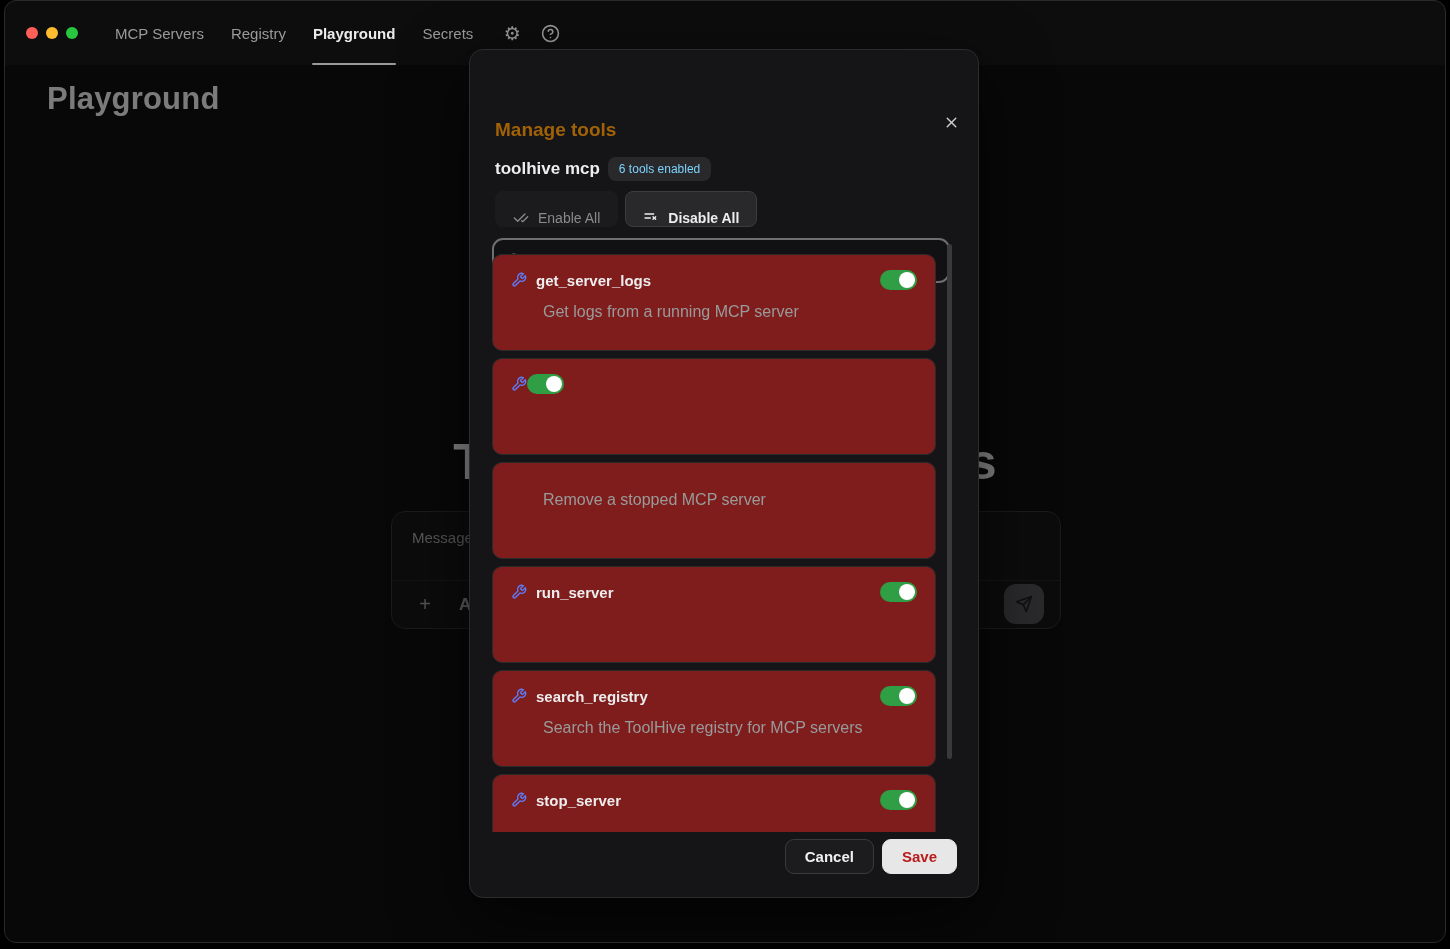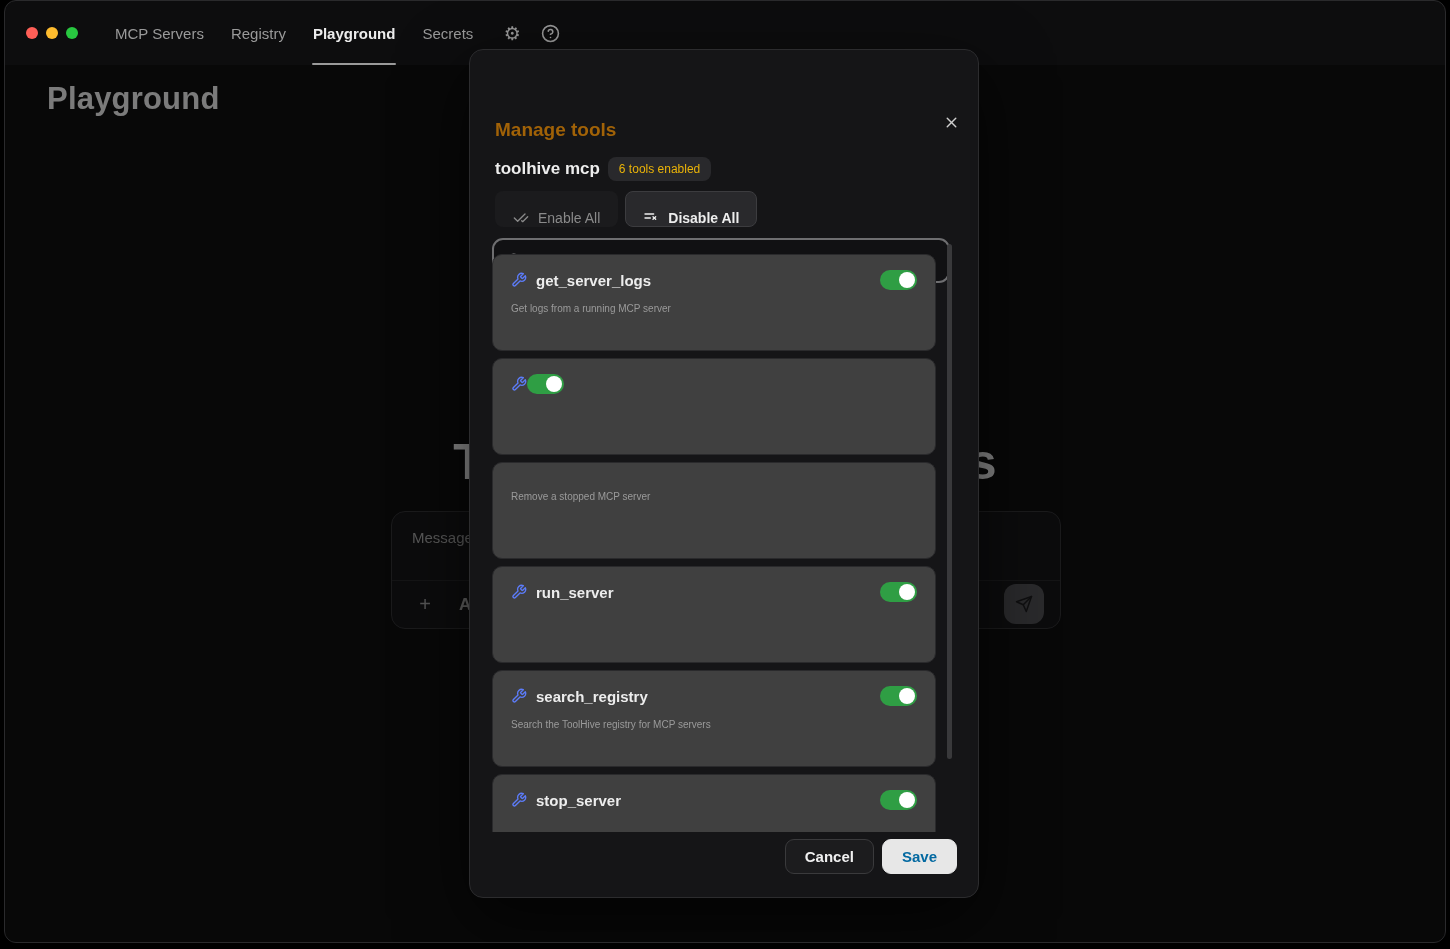--- a/index.html
+++ b/index.html
@@ -56,60 +56,60 @@
             background:#151517; border:1px solid #2c2c2e; border-radius:14px;
             box-shadow:0 24px 70px rgba(0,0,0,.65); }
   .dlg-close { position:absolute; top:60px; right:13px; top:60px; width:28px; height:28px;
                display:flex; align-items:center; justify-content:center; color:#cfcfcf; }
   .dlg-close { top:58px; }
   .dlg-title { position:absolute; left:25px; top:69px; font-size:19px;
                font-weight:700; color:#a16207; }
   .dlg-server-row { position:absolute; left:25px; top:107px; display:flex;
                     align-items:center; gap:8px; }
   .dlg-server-name { font-size:17px; font-weight:700; color:#ededed; }
-  .dlg-badge { background:#29292c; color:#eab308; font-size:12px; padding:5px 11px;
+  .dlg-badge { background:#29292c; color:#7dd3fc; font-size:12px; padding:5px 11px;
                border-radius:8px; white-space:nowrap; }
   .dlg-actions { position:absolute; left:25px; top:141px; display:flex; gap:7px; }
   .btn { display:flex; align-items:flex-end; gap:9px; height:36px; padding:0 17px;
          border-radius:8px; font-size:14px; border:1px solid transparent; }
   .btn-enable { background:#1b1b1d; color:#8a8a8a; }
   .btn-disable { background:#29292c; color:#ededed; border-color:#3c3c3f; font-weight:700; }
 
   .search-wrap { position:absolute; left:22px; top:142px; width:458px; height:45px;
                  border:2px solid #6e6e70; border-radius:11px; background:#111113;
                  display:flex; align-items:center; padding:0 12px; gap:9px; }
   .search-wrap svg { color:#9a9a9a; flex:none; }
   .search-input { flex:1; background:transparent; border:none; outline:none;
                   color:#e5e5e5; font-size:15px; font-family:inherit; caret-color:#fff; }
   .search-input::placeholder { color:#8a8a8a; }
 
   .tool-list { position:absolute; left:22px; top:194px; width:444px; height:588px;
                overflow:hidden; padding-top:10px; }
-  .tool-card { height:97px; margin-bottom:7px; background:#404040;
+  .tool-card { height:97px; margin-bottom:7px; background:#7f1d1d;
                border:1px solid #2a2a2c; border-radius:10px; padding:15px 18px 0; }
   .tool-head { display:flex; align-items:center; }
   .tool-head svg { flex:none; color:#5c7cfa; }
   .tool-name { font-size:15px; font-weight:700; color:#ededed; margin-left:9px; flex:1; }
   .toggle { width:37px; height:20px; border-radius:10px; background:#2f9e44;
             position:relative; flex:none; }
   .toggle::after { content:""; position:absolute; width:16px; height:16px;
                    border-radius:50%; background:#fff; top:2px; right:2px; }
-  .tool-desc { font-size:10px; color:#9a9a9a; margin-top:13px; }
+  .tool-desc { font-size:16px; color:#9a9a9a; margin-top:13px;margin-left:32px; }
 
   .dlg-scrollbar { position:absolute; right:26px; top:194px; width:5px; height:563px;
                    border-radius:3px; }
   .dlg-scrollbar .thumb { position:absolute; top:0; left:0; width:5px; height:515px;
                           background:#39393b; border-radius:3px; }
 
   .dlg-footer { position:absolute; left:0; right:0; bottom:23px; display:flex;
                 justify-content:flex-end; gap:8px; padding:0 21px; }
   .btn-footer { height:35px; padding:0 19px; border-radius:9px; font-size:15px;
                 font-weight:700; display:flex; align-items:center; }
   .btn-cancel { background:#1c1c1e; border:1px solid #3a3a3c; color:#f0f0f0; }
-  .btn-save { background:#e7e7e7; border:1px solid #e7e7e7; color:#0369a1; }
+  .btn-save { background:#e7e7e7; border:1px solid #e7e7e7; color:#b91c1c; }
 </style>
 </head>
 <body>
 
 <div class="window">
 
   <div class="titlebar">
     <div class="traffic">
       <span class="tl-close"></span>
       <span class="tl-min"></span>

